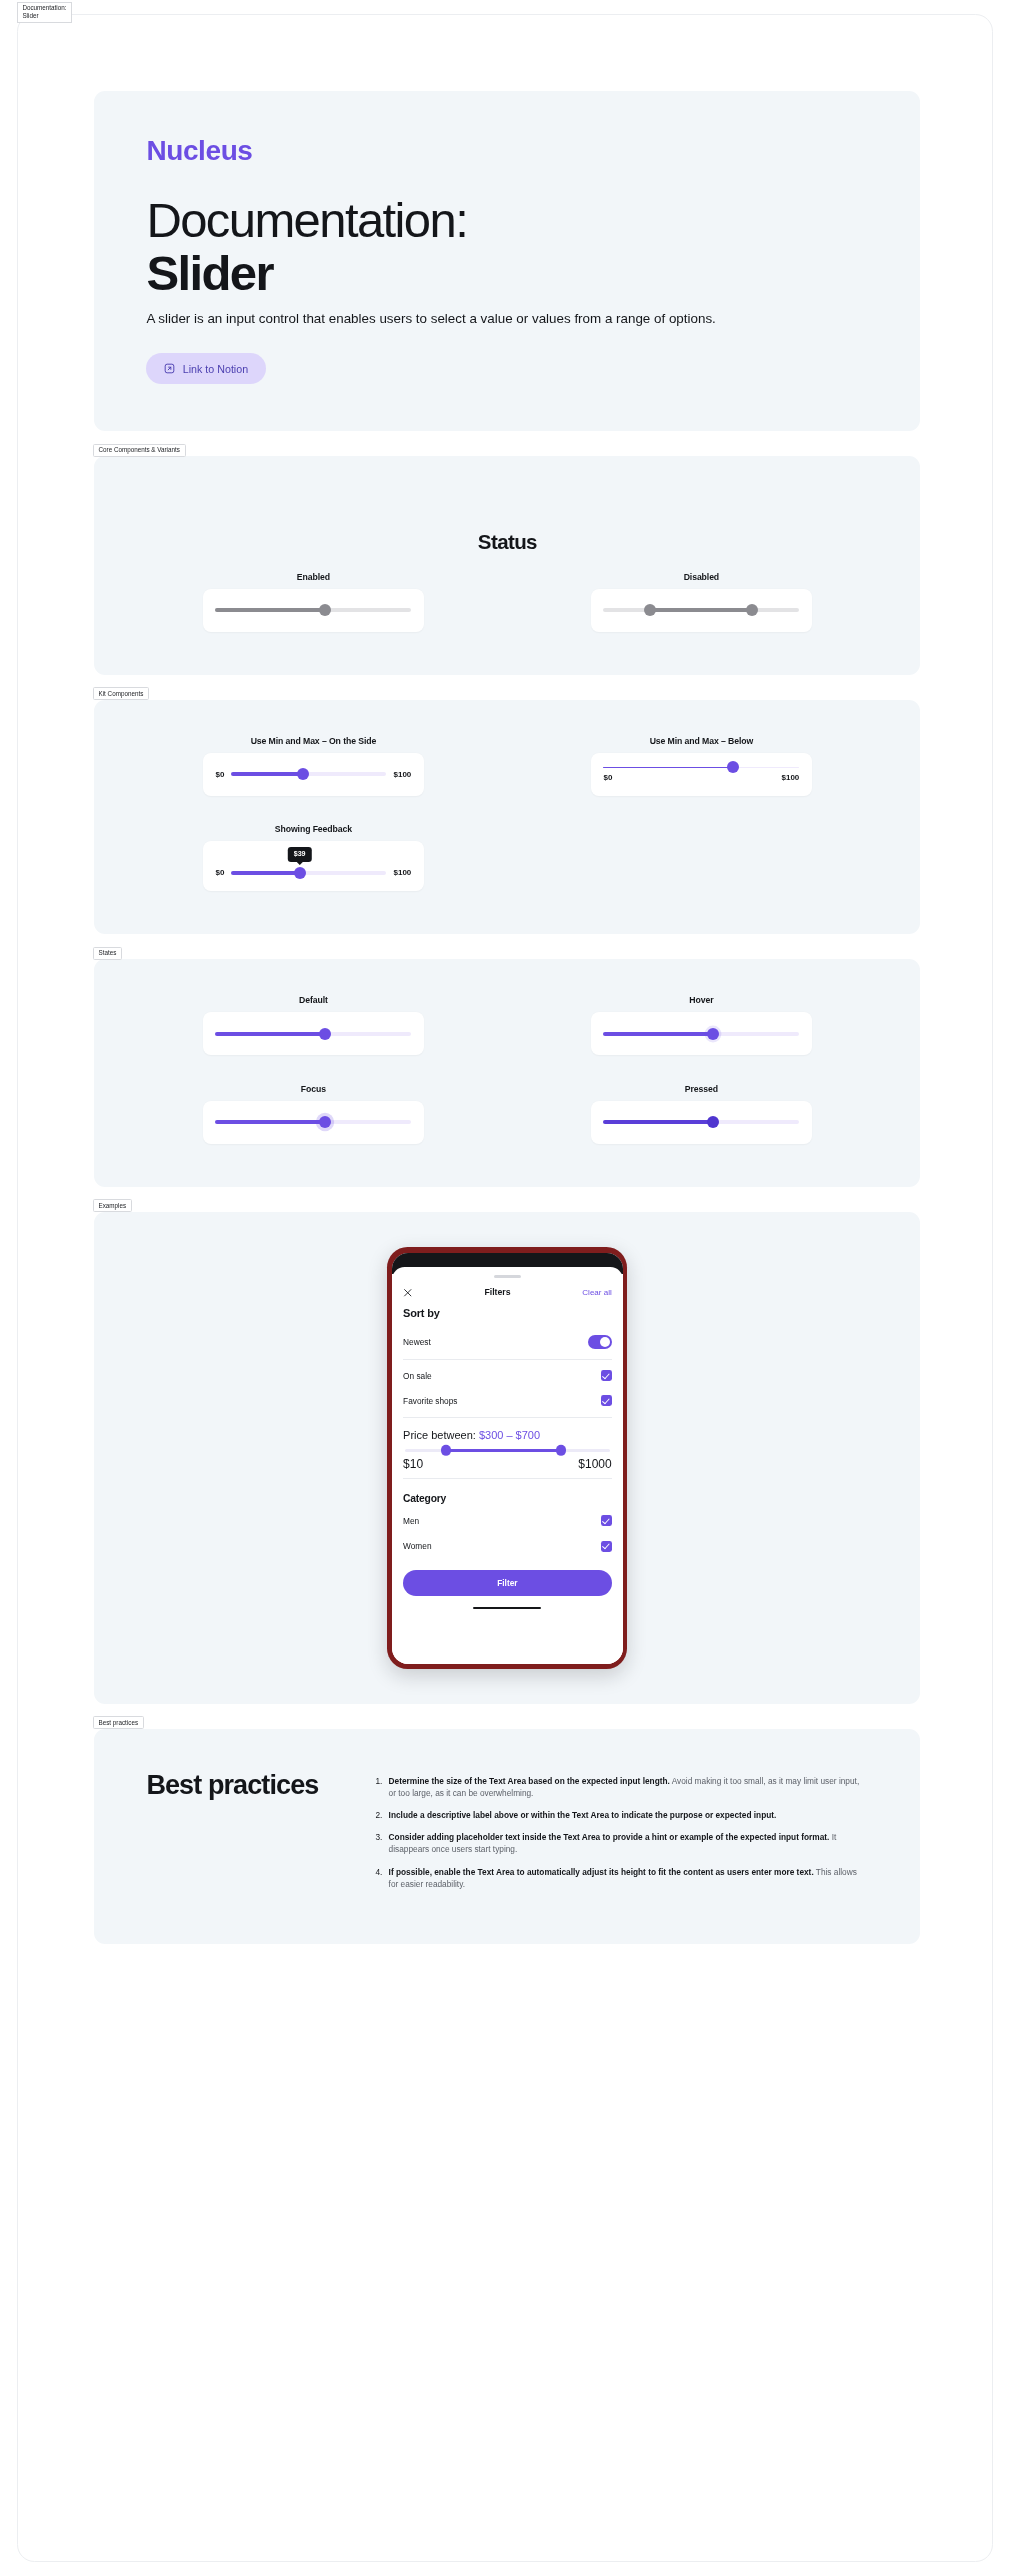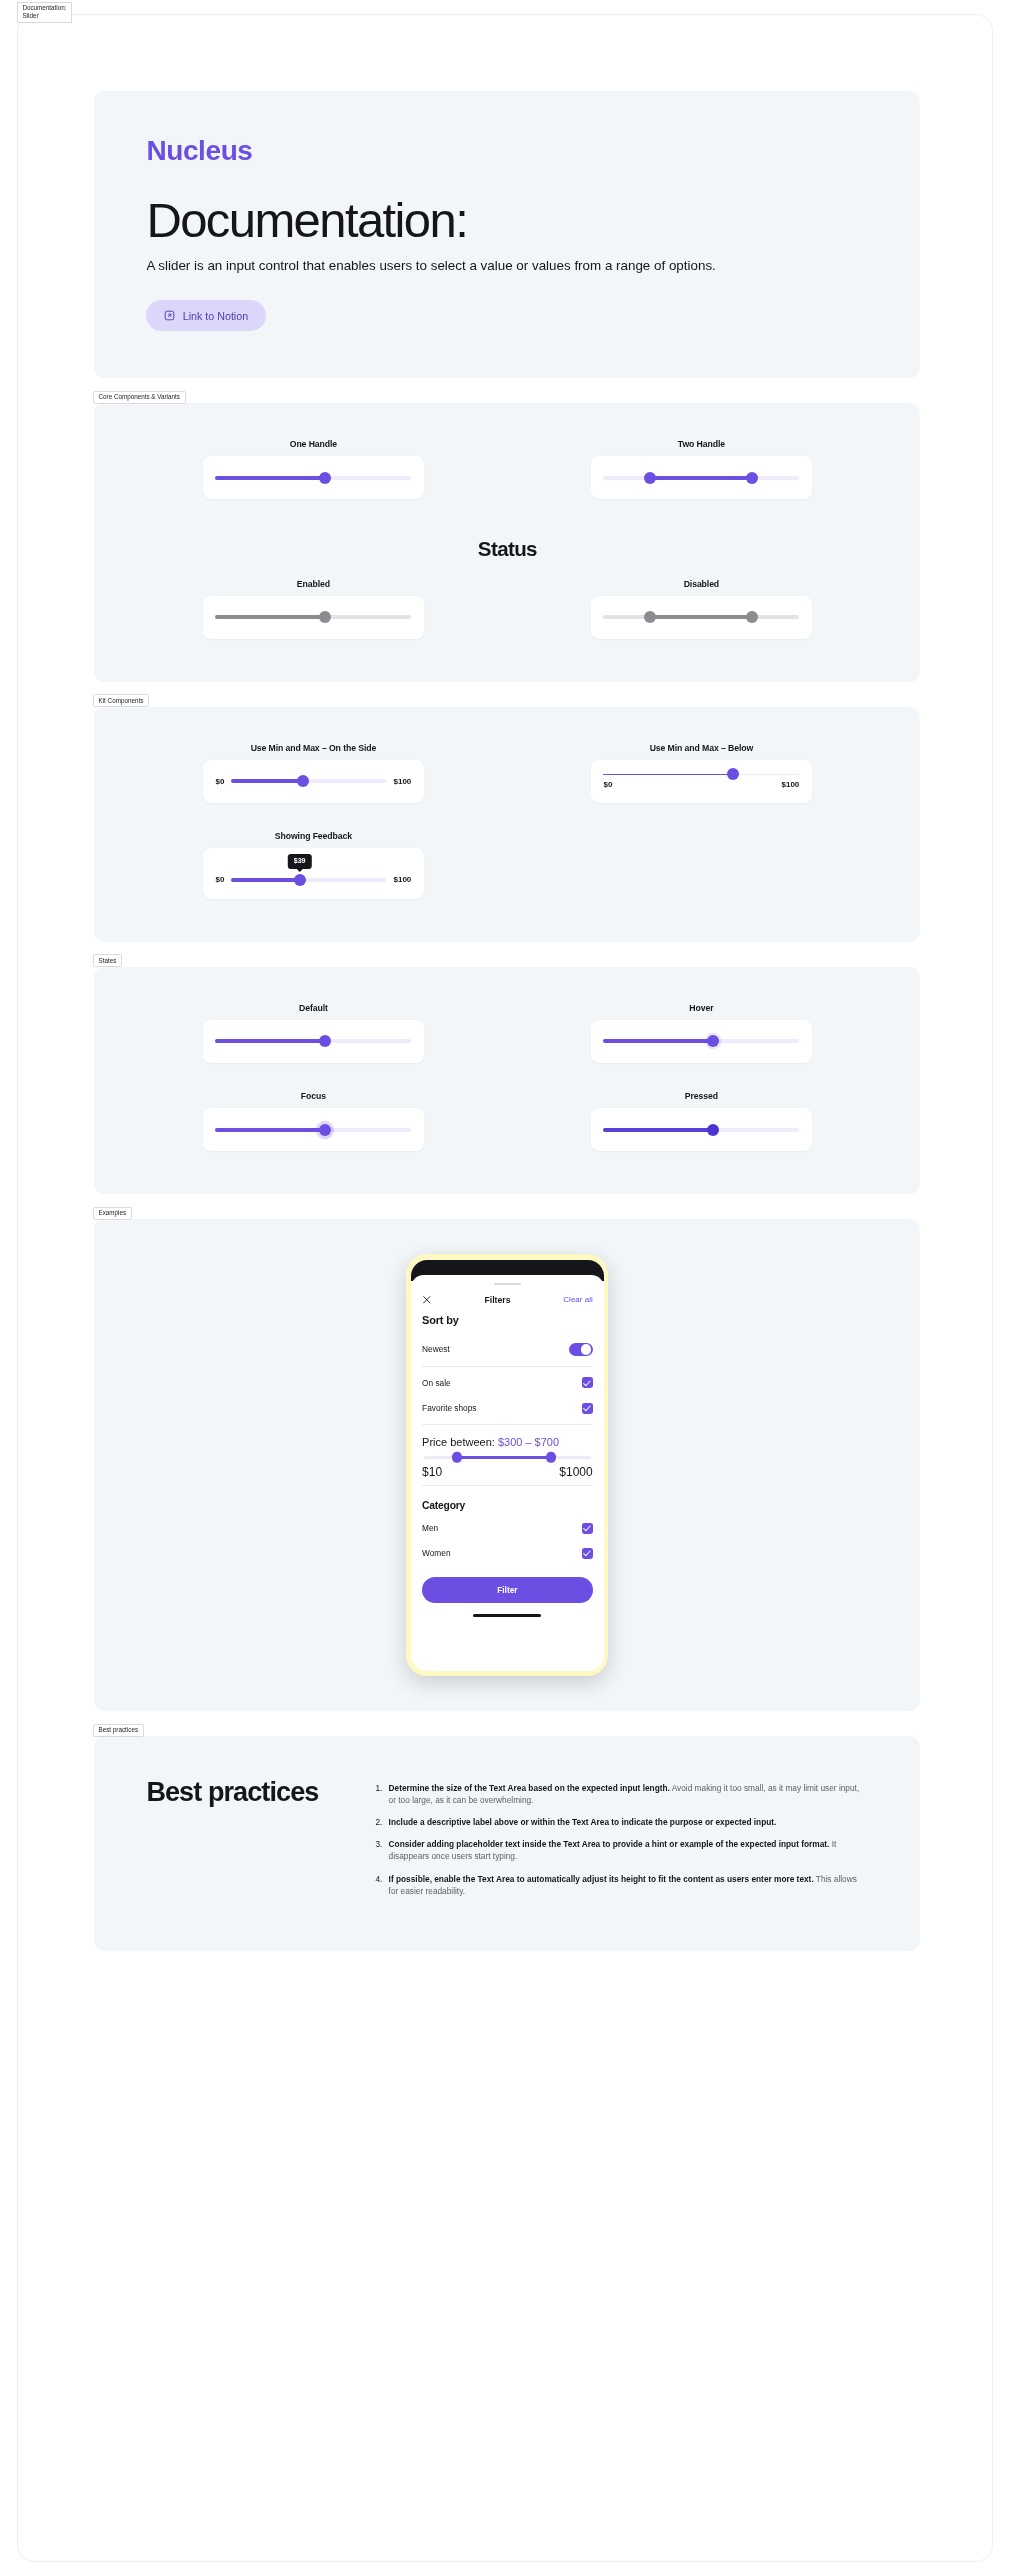--- a/index.html
+++ b/index.html
@@ -199,22 +199,22 @@
     position: absolute;
     left: 50%; top: 100%;
     margin-left: -3.2px;
     border: 3.2px solid transparent;
     border-top-color: #14161a;
   }
 
   
   .example-body { padding: 35px 0 35px 0; display: flex; justify-content: center; }
   .phone {
-    width: 202px;
-    background: #fef9c3;
+    width: 240px;
+    background: #7f1d1d;
     border-radius: 20.5px;
     padding: 6.3px 4.7px 4.7px 4.7px;
     box-shadow: 0 6.3px 20.5px rgba(20,22,26,.18);
   }
   .phone-screen {
     background: #ffffff;
     border-radius: 16px 16px 16px 16px;
     overflow: hidden;
     min-height: 411px;
     display: flex;
@@ -358,57 +358,37 @@
 <div class="frame-tag">Documentation:
 Slider</div>
 
 <div class="canvas">
   <div class="sections">
 
     <div class="section hero">
       <div class="brand">Nucleus</div>
       <div class="hero-title">
         <span>Documentation:</span>
+        <span class="bold">Slider</span>
       </div>
       <p class="hero-desc">A slider is an input control that enables users to select a value or values from a range of options.</p>
       <button class="notion-btn">
         <span>
           <svg width="11" height="11" viewBox="0 0 14 14" fill="none" stroke="#4b3fb0" stroke-width="1.2">
             <rect x="1.5" y="1.5" width="11" height="11" rx="2.5"></rect>
             <path d="M5.3 8.7 L8.7 5.3 M5.9 5.3 H8.7 V8.1" stroke-linecap="round"></path>
           </svg>
         </span>
         <span>Link to Notion</span>
       </button>
     </div>
 
     <div class="section">
       <div class="section-tag">Core Components &amp; Variants</div>
       <div class="sec-body">
-        <div class="grid2">
-          <div class="cell">
-            <div class="cell-label">One Handle</div>
-            <div class="slider-card">
-              <div class="track">
-                <div class="fill" style="left:0;width:56%"></div>
-                <div class="knob" style="left:56%"></div>
-              </div>
-            </div>
-          </div>
-          <div class="cell">
-            <div class="cell-label">Two Handle</div>
-            <div class="slider-card">
-              <div class="track">
-                <div class="fill" style="left:24%;width:52%"></div>
-                <div class="knob" style="left:24%"></div>
-                <div class="knob" style="left:76%"></div>
-              </div>
-            </div>
-          </div>
-        </div>
 
         <div class="sec-h second">Status</div>
         <div class="grid2">
           <div class="cell">
             <div class="cell-label">Enabled</div>
             <div class="slider-card">
               <div class="track grey">
                 <div class="fill grey" style="left:0;width:56%"></div>
                 <div class="knob grey" style="left:56%"></div>
               </div>

